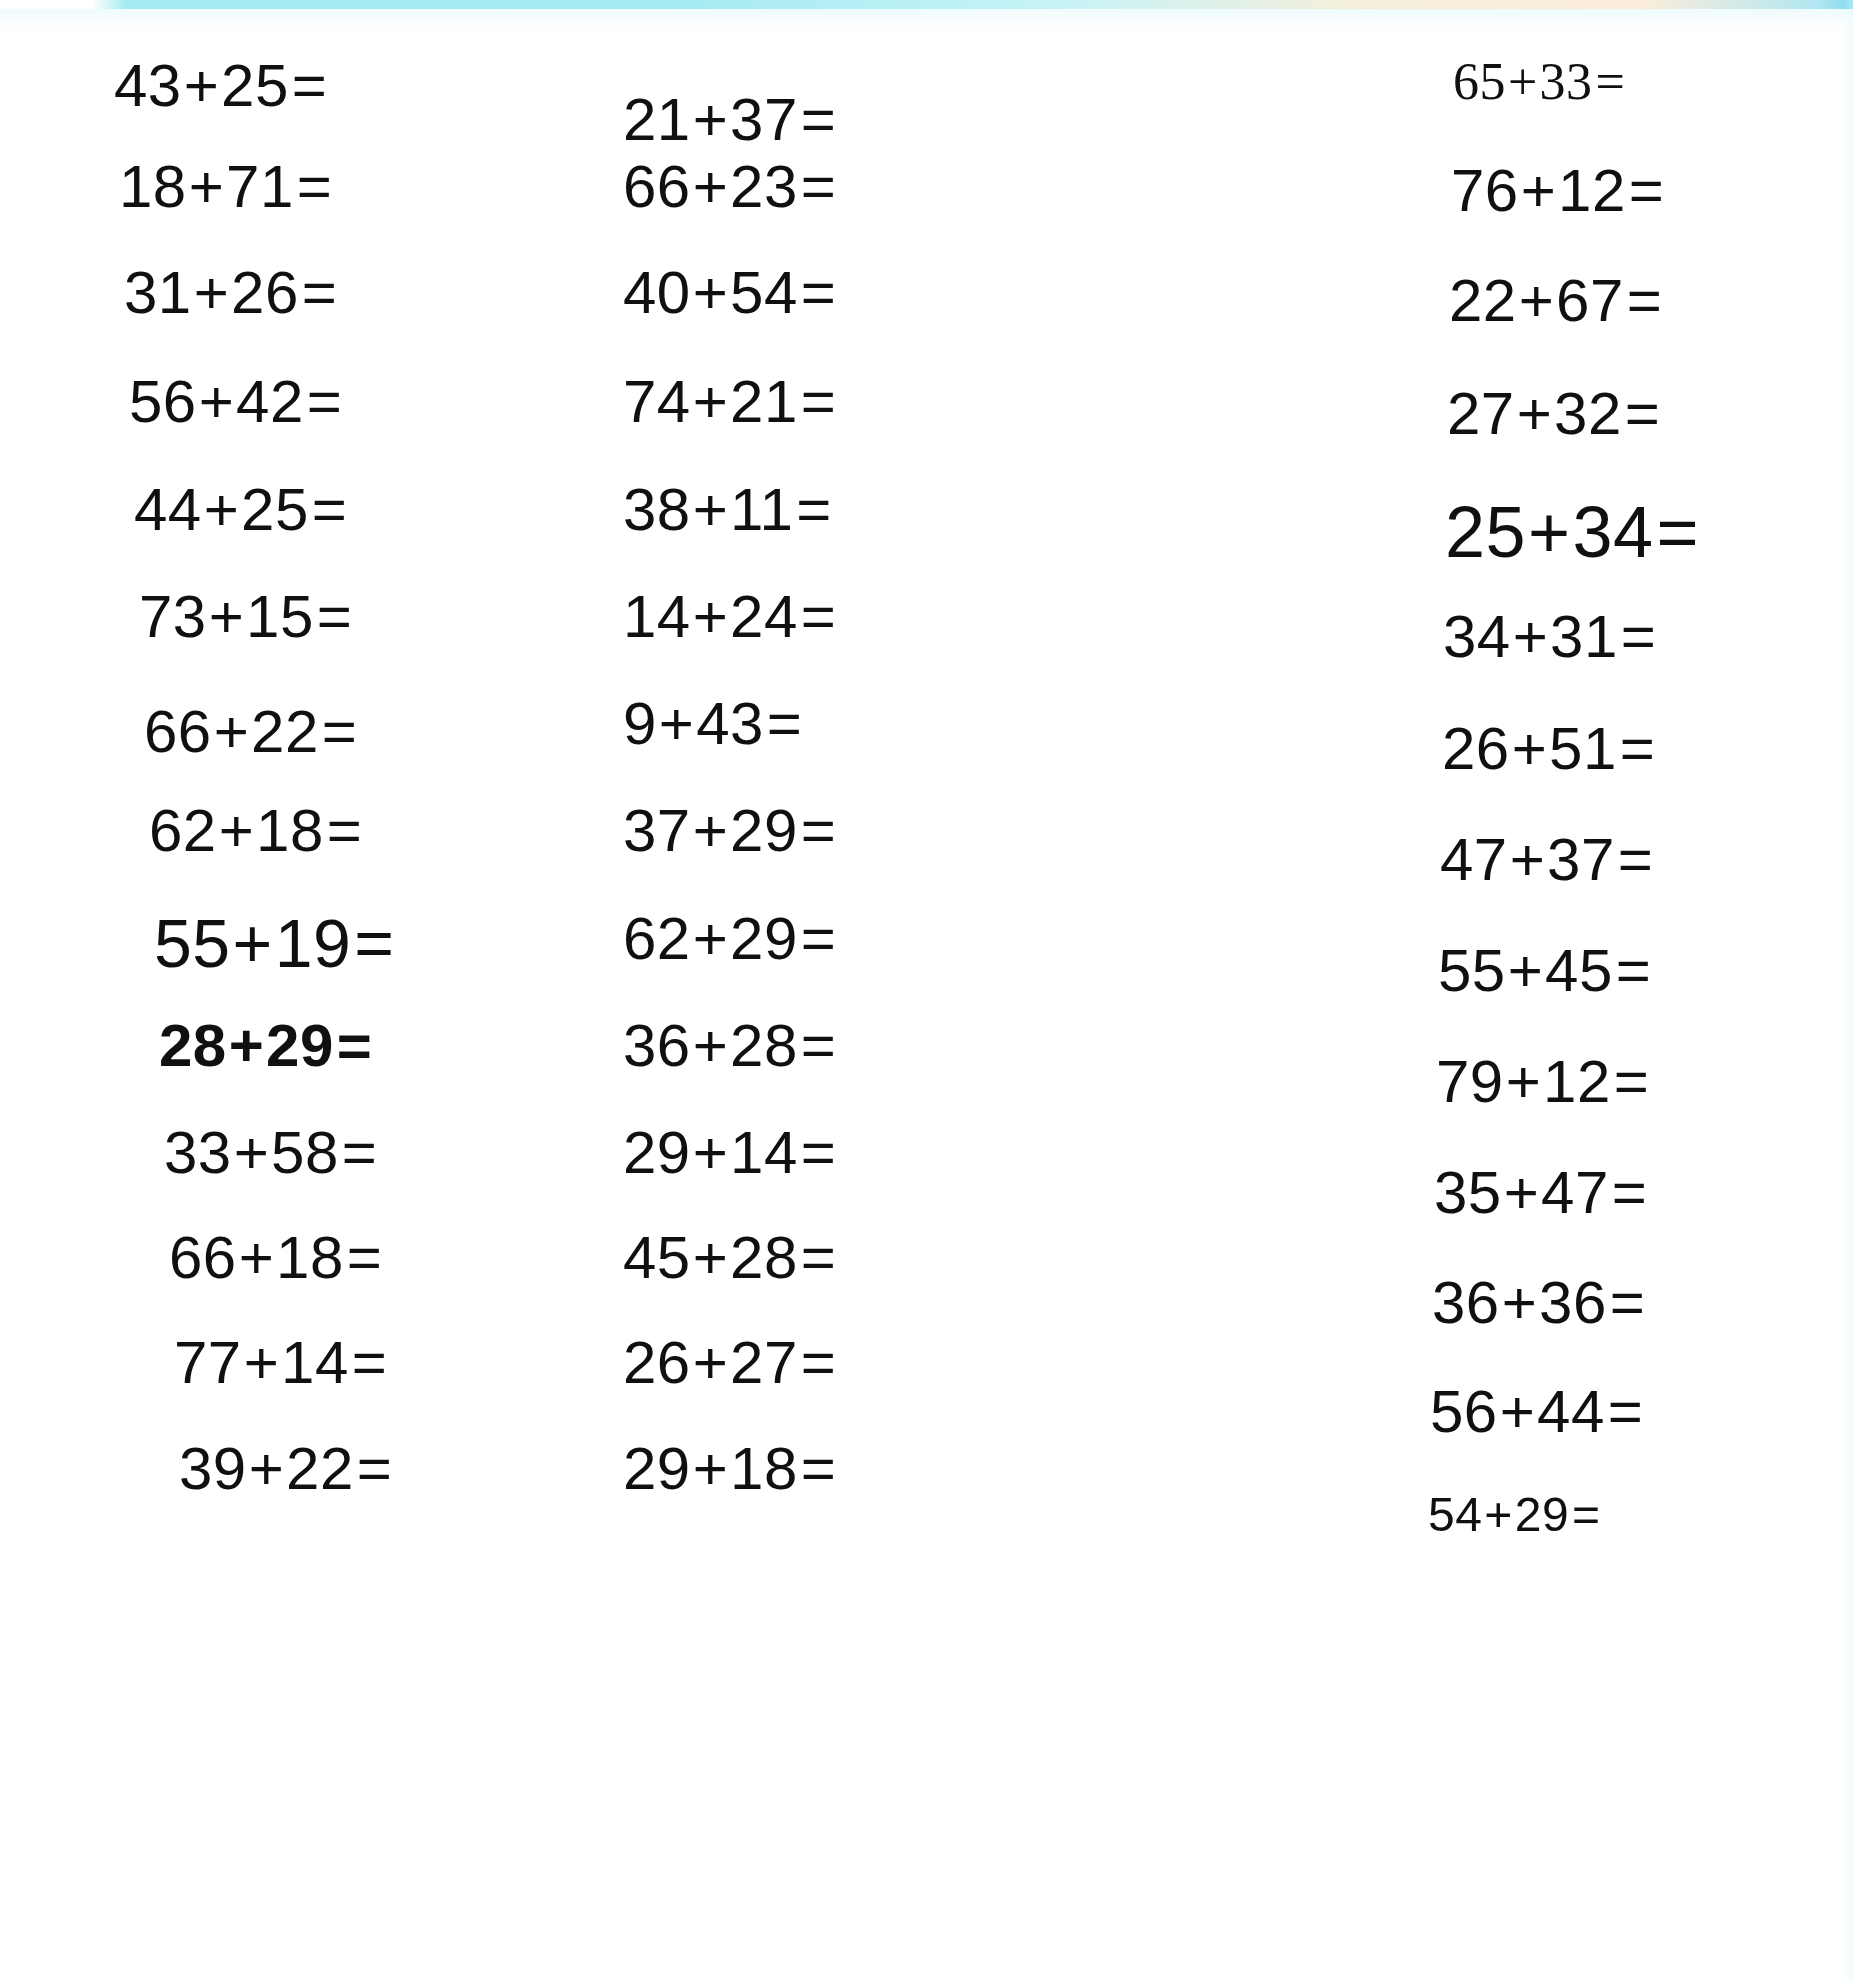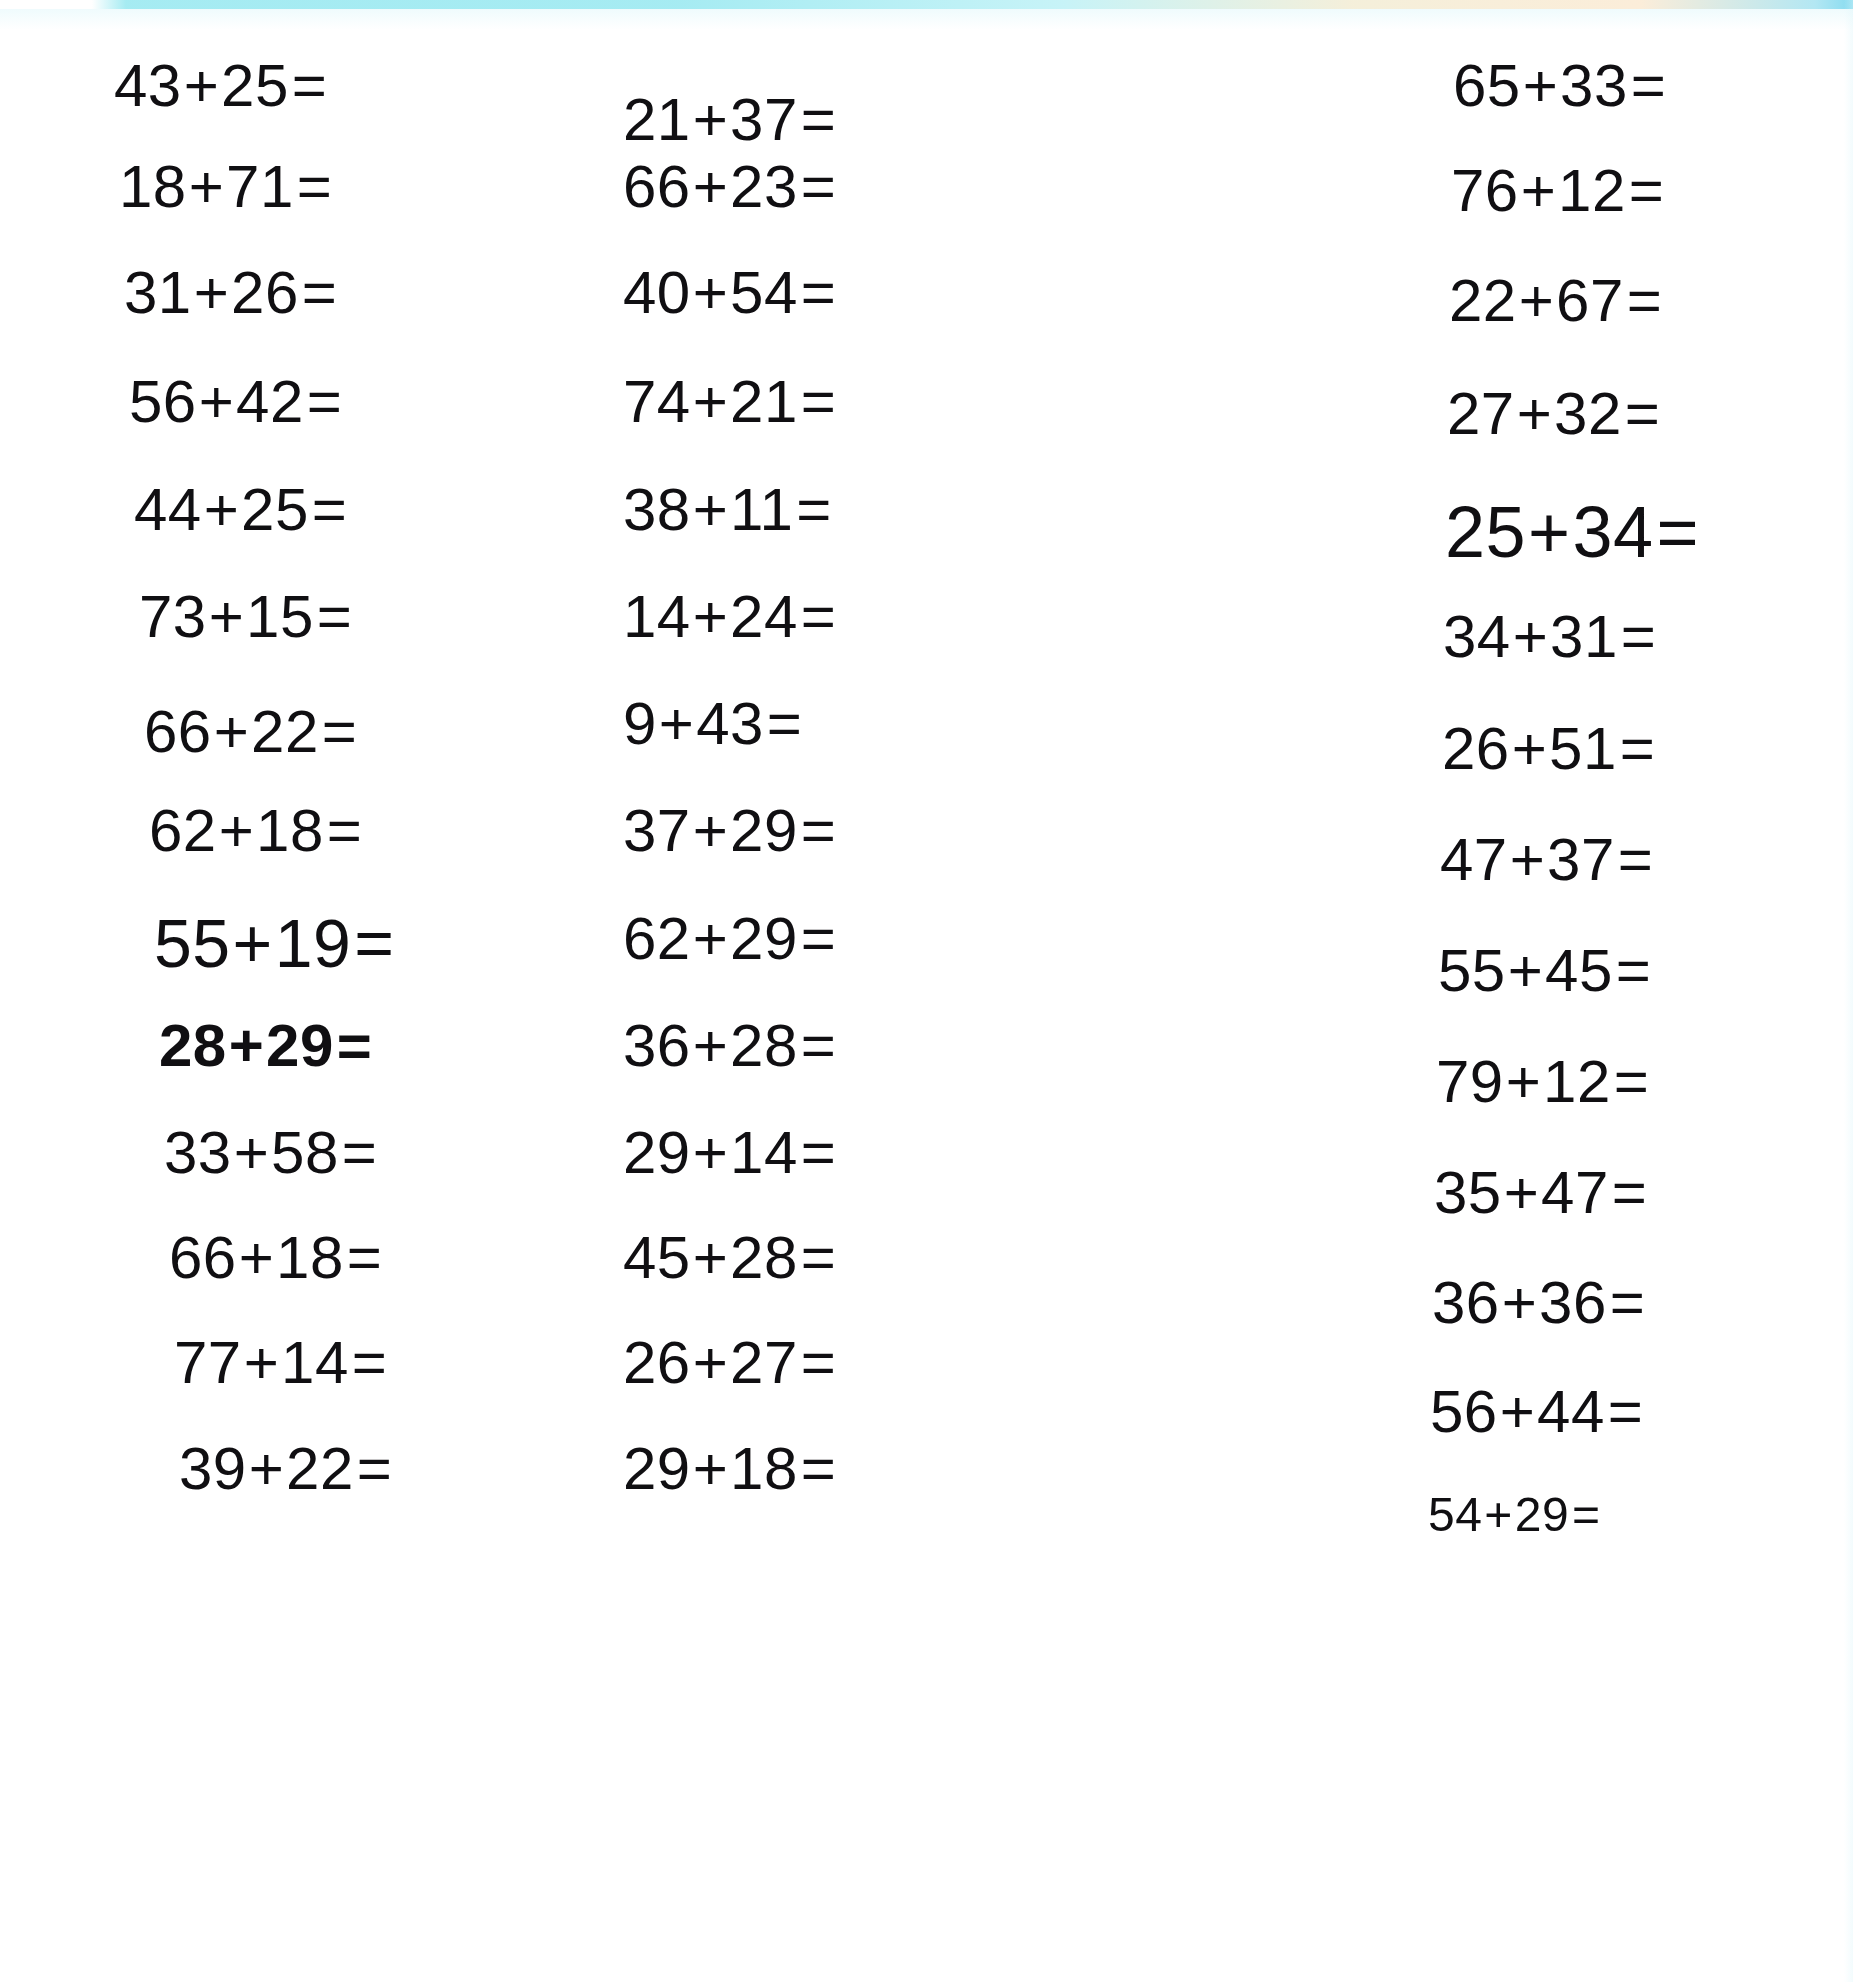--- a/index.html
+++ b/index.html
@@ -109,21 +109,21 @@
       <div class="problem" style="left: 623px; top: 480px; font-size: 60px;"><span>38</span><span class="op">+</span><span>11</span><span class="eq">=</span></div>
       <div class="problem" style="left: 623px; top: 587px; font-size: 60px;"><span>14</span><span class="op">+</span><span>24</span><span class="eq">=</span></div>
       <div class="problem" style="left: 623px; top: 694px; font-size: 60px;"><span>9</span><span class="op">+</span><span>43</span><span class="eq">=</span></div>
       <div class="problem" style="left: 623px; top: 801px; font-size: 60px;"><span>37</span><span class="op">+</span><span>29</span><span class="eq">=</span></div>
       <div class="problem" style="left: 623px; top: 909px; font-size: 60px;"><span>62</span><span class="op">+</span><span>29</span><span class="eq">=</span></div>
       <div class="problem" style="left: 623px; top: 1016px; font-size: 60px;"><span>36</span><span class="op">+</span><span>28</span><span class="eq">=</span></div>
       <div class="problem" style="left: 623px; top: 1123px; font-size: 60px;"><span>29</span><span class="op">+</span><span>14</span><span class="eq">=</span></div>
       <div class="problem" style="left: 623px; top: 1228px; font-size: 60px;"><span>45</span><span class="op">+</span><span>28</span><span class="eq">=</span></div>
       <div class="problem" style="left: 623px; top: 1333px; font-size: 60px;"><span>26</span><span class="op">+</span><span>27</span><span class="eq">=</span></div>
       <div class="problem" style="left: 623px; top: 1439px; font-size: 60px;"><span>29</span><span class="op">+</span><span>18</span><span class="eq">=</span></div>
-      <div class="problem" style="left: 1453px; top: 56px; font-size: 60px;"><span>65</span><span class="op">+</span><span>33</span><span class="eq">=</span></div>
+      <div class="problem" style="left: 1453px; top: 56px; font-size: 52px; font-family: Liberation Serif, serif;"><span>65</span><span class="op">+</span><span>33</span><span class="eq">=</span></div>
       <div class="problem" style="left: 1451px; top: 161px; font-size: 60px;"><span>76</span><span class="op">+</span><span>12</span><span class="eq">=</span></div>
       <div class="problem" style="left: 1449px; top: 271px; font-size: 60px;"><span>22</span><span class="op">+</span><span>67</span><span class="eq">=</span></div>
       <div class="problem" style="left: 1447px; top: 384px; font-size: 60px;"><span>27</span><span class="op">+</span><span>32</span><span class="eq">=</span></div>
       <div class="problem" style="left: 1445px; top: 496px; font-size: 72px;"><span>25</span><span class="op">+</span><span>34</span><span class="eq">=</span></div>
       <div class="problem" style="left: 1443px; top: 607px; font-size: 60px;"><span>34</span><span class="op">+</span><span>31</span><span class="eq">=</span></div>
       <div class="problem" style="left: 1442px; top: 719px; font-size: 60px;"><span>26</span><span class="op">+</span><span>51</span><span class="eq">=</span></div>
       <div class="problem" style="left: 1440px; top: 830px; font-size: 60px;"><span>47</span><span class="op">+</span><span>37</span><span class="eq">=</span></div>
       <div class="problem" style="left: 1438px; top: 941px; font-size: 60px;"><span>55</span><span class="op">+</span><span>45</span><span class="eq">=</span></div>
       <div class="problem" style="left: 1436px; top: 1052px; font-size: 60px;"><span>79</span><span class="op">+</span><span>12</span><span class="eq">=</span></div>
       <div class="problem" style="left: 1434px; top: 1163px; font-size: 60px;"><span>35</span><span class="op">+</span><span>47</span><span class="eq">=</span></div>

